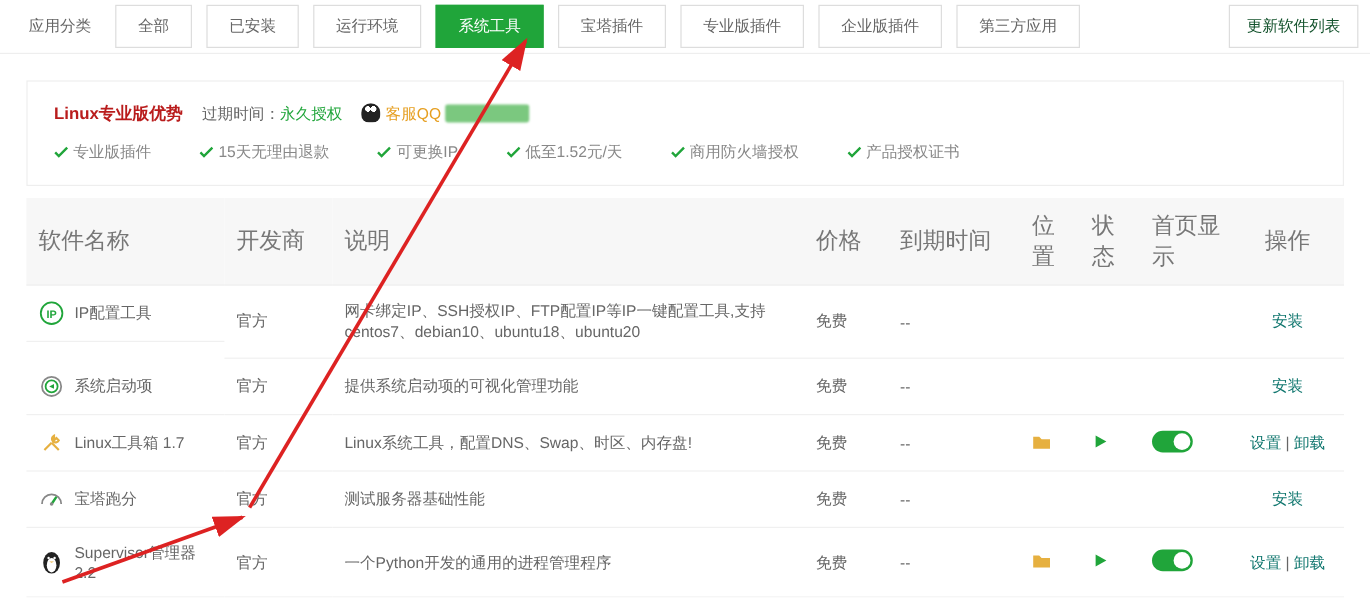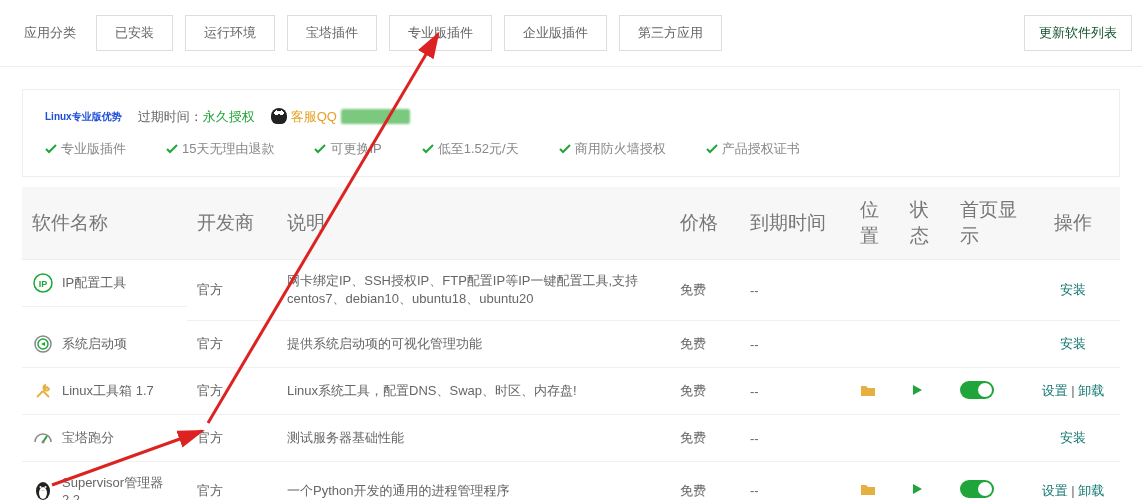--- a/index.html
+++ b/index.html
@@ -1,24 +1,24 @@
 <!DOCTYPE html>
 <html><head>
 <meta charset="utf-8">
 <style>
 *{box-sizing:border-box;margin:0;padding:0}
 body{font-family:"Microsoft YaHei",Arial,sans-serif;font-size:13px;color:#555;background:#fff;width:1142px;position:relative}
-.tabs{display:flex;align-items:center;gap:0;padding:11px 10px;border-bottom:1px solid #eee}
+.tabs{display:flex;align-items:center;gap:0;padding:0 10px;border-bottom:1px solid #eee}
 .tab-label{padding:10px 14px;color:#666}
 .tab-btn{padding:8px 18px;margin:4px 6px;border:1px solid #ddd;background:#fff;color:#666;cursor:pointer;user-select:none}
 .tab-btn.active{background:#20a53a;border-color:#20a53a;color:#fff}
 .update-btn{margin-left:auto;padding:8px 14px;border:1px solid #ddd;background:#fff;color:#14532d;cursor:pointer}
 .promo{margin:22px 22px 10px;border:1px solid #eee;padding:18px 22px}
 .promo-top{display:flex;align-items:center;gap:16px;margin-bottom:14px}
-.promo-title{font-weight:700;color:#1d4ed8;font-size:10px}
+.promo-title{font-weight:700;color:#b91c1c;font-size:14px}
 .promo-expire-label{color:#666}
 .promo-expire-val{color:#20a53a}
 .qq-label{color:#e69f21;font-weight:400}
 .qq-blur{background:#7bc87f;color:transparent;border-radius:2px;padding:0 24px;filter:blur(1px)}
 .penguin{display:inline-block;width:16px;height:16px;vertical-align:-3px;margin-right:4px;border-radius:50% 50% 40% 40%;background:radial-gradient(circle at 35% 30%,#fff 0 15%,transparent 16%),radial-gradient(circle at 65% 30%,#fff 0 15%,transparent 16%),linear-gradient(#222,#222);position:relative}
 .promo-feats{display:flex;gap:40px;color:#888}
 .promo-feats span svg{vertical-align:-2px;margin-right:4px}
 table{width:calc(100% - 44px);margin:0 22px;border-collapse:collapse}
 thead th{background:#f7f7f7;text-align:left;font-weight:400;color:#777;padding:10px 10px;font-size:19px;border-bottom:1px solid #eee}
 tbody td{padding:12px 10px;border-bottom:1px solid #f0f0f0;color:#666;vertical-align:middle}
@@ -30,22 +30,24 @@
 .toggle{width:34px;height:18px;background:#20a53a;border-radius:9px;position:relative;display:inline-block;cursor:pointer}
 .toggle::after{content:"";position:absolute;right:2px;top:2px;width:14px;height:14px;border-radius:50%;background:#fff}
 th.op,td.op{text-align:center;padding-right:14px}
 .arrow{position:absolute;pointer-events:none}
 </style>
 </head>
 <body>
 
 <div class="tabs">
   <span class="tab-label">应用分类</span>
+  <span class="tab-btn">全部</span>
   <span class="tab-btn">已安装</span>
   <span class="tab-btn">运行环境</span>
+  <span class="tab-btn active">系统工具</span>
   <span class="tab-btn">宝塔插件</span>
   <span class="tab-btn">专业版插件</span>
   <span class="tab-btn">企业版插件</span>
   <span class="tab-btn">第三方应用</span>
   <span class="update-btn">更新软件列表</span>
 </div>
 
 <div class="promo">
   <div class="promo-top">
     <span class="promo-title">Linux专业版优势</span>

